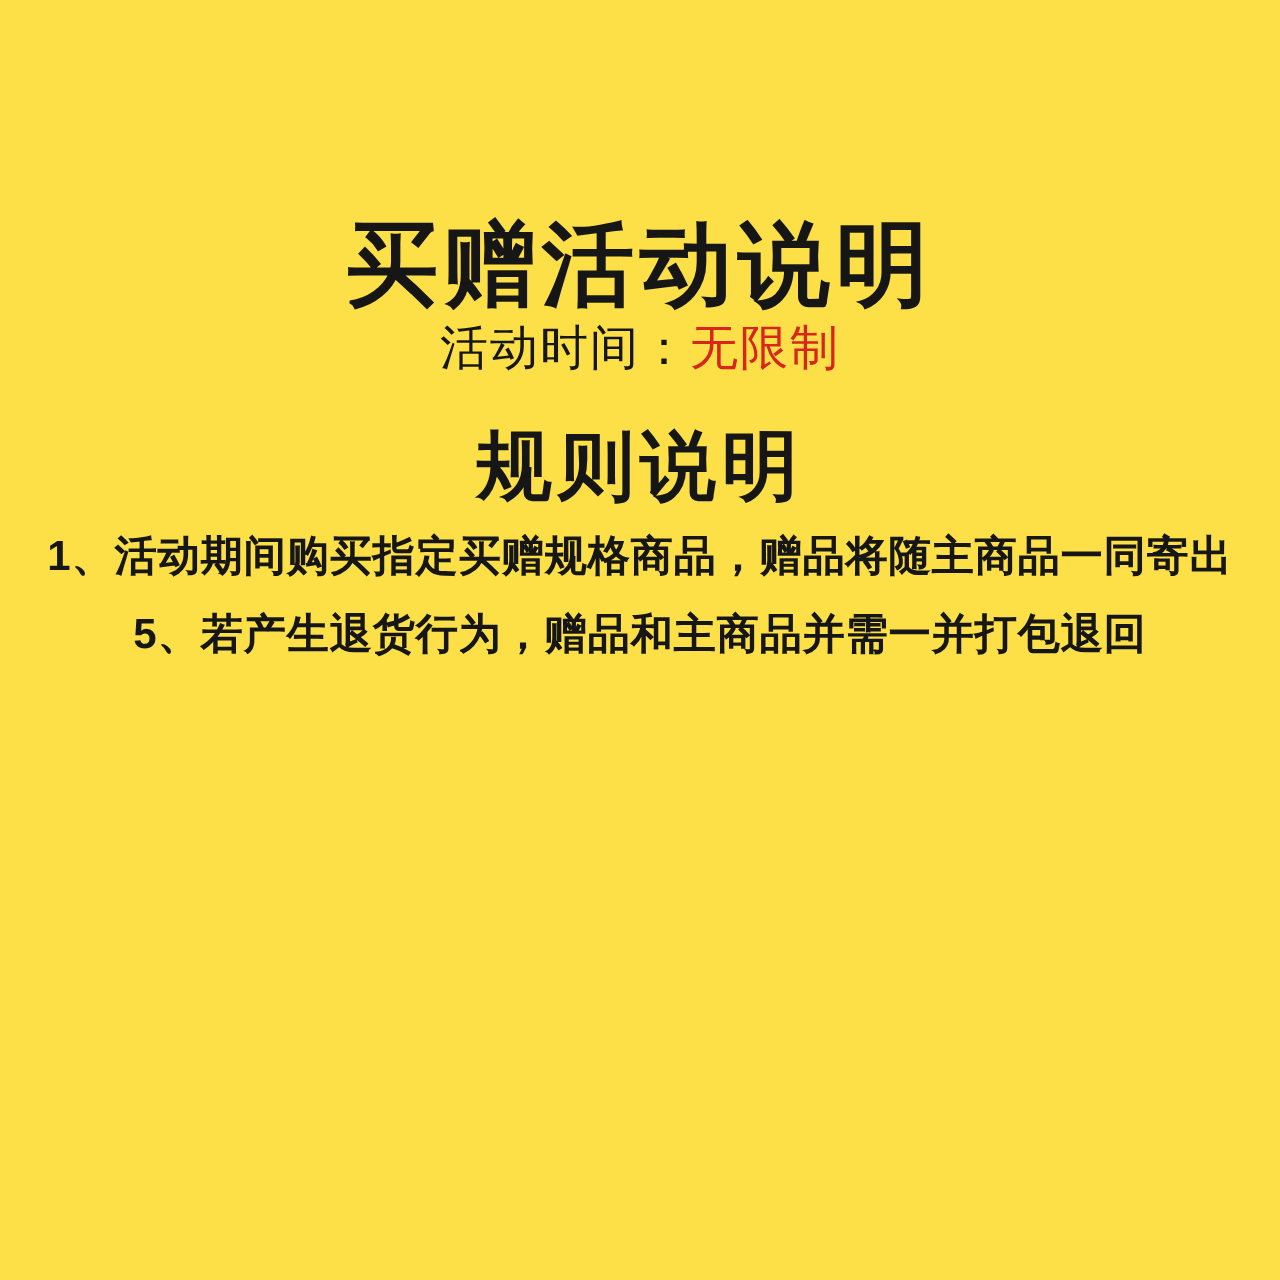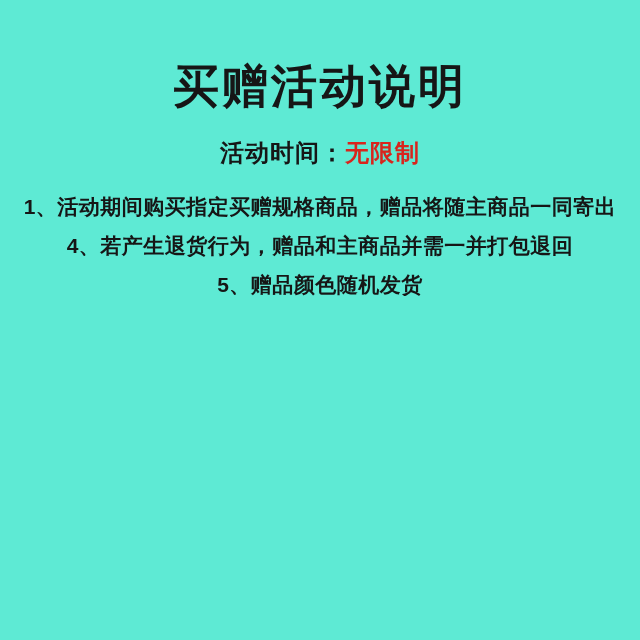--- a/index.html
+++ b/index.html
@@ -11,55 +11,54 @@
     width: 640px;
     height: 640px;
     overflow: hidden;
     font-family: "Liberation Sans", "DejaVu Sans", sans-serif;
     color: #161616;
   }
   .poster {
     width: 640px;
     height: 640px;
     box-sizing: border-box;
-    padding-top: 58px;
+    padding-top: 104px;
     text-align: center;
-    background: #5eead4;
+    background: #fde047;
   }
   .main-title {
     font-size: 46px;
     font-weight: 700;
     letter-spacing: 3px;
     line-height: 56px;
     margin: 0;
     color: #161616;
   }
   .activity-time {
-    margin-top: 24px;
     font-size: 24px;
-    font-weight: 700;
+    font-weight: 400;
     letter-spacing: 1px;
     line-height: 30px;
   }
   .activity-time .time-label {
     color: #161616;
   }
   .activity-time .time-value {
     color: #d8251d;
   }
   .rules-title {
     margin: 20px 0 0 0;
     font-size: 38px;
     font-weight: 700;
     letter-spacing: 3px;
     line-height: 48px;
     color: #161616;
   }
   .rules-list {
-    margin-top: 28px;
+    margin-top: 10px;
     padding: 0;
     list-style: none;
   }
   .rule-item {
     font-size: 21px;
     font-weight: 700;
     letter-spacing: 0.5px;
     line-height: 22px;
     margin: 0 10px 17px 10px;
     color: #161616;
@@ -70,20 +69,20 @@
 <body>
 
 <div class="poster">
 
   <h1 class="main-title">买赠活动说明</h1>
 
   <div class="activity-time">
     <span class="time-label">活动时间：</span><span class="time-value">无限制</span>
   </div>
 
+  <h2 class="rules-title">规则说明</h2>
 
   <ul class="rules-list">
     <li class="rule-item">1、活动期间购买指定买赠规格商品，赠品将随主商品一同寄出</li>
-    <li class="rule-item">4、若产生退货行为，赠品和主商品并需一并打包退回</li>
-    <li class="rule-item">5、赠品颜色随机发货</li>
+    <li class="rule-item">5、若产生退货行为，赠品和主商品并需一并打包退回</li>
   </ul>
 
 </div>
 
 </body></html>

